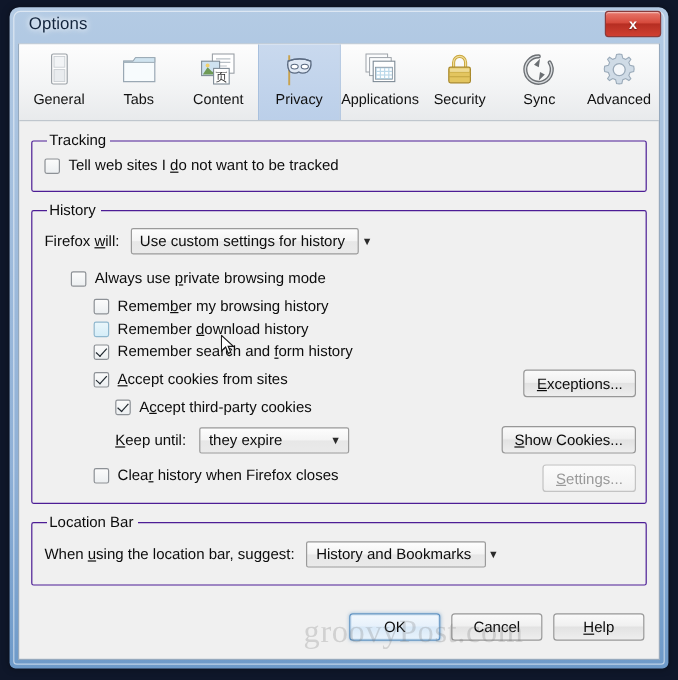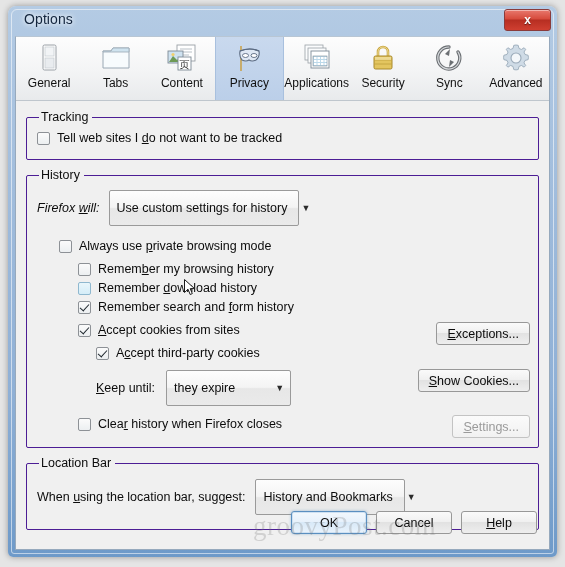--- a/index.html
+++ b/index.html
@@ -9,21 +9,21 @@
     height: 567px;
     overflow: hidden;
     background: #ffffff;
     font-family: "Liberation Sans", sans-serif;
   }
 
   
   #desktop {
     position: absolute;
     inset: 0;
-    background: #e5e5e5;
+    background: #0f172a;
   }
 
   #window {
     position: absolute;
     left: 8px;
     top: 6px;
     width: 549px;
     height: 551px;
     border-radius: 8px 8px 5px 5px;
     background: linear-gradient(to bottom, #b4cbe4 0%, #9dbadb 40%, #8fb0d6 70%, #6e9ac9 100%);
@@ -206,21 +206,21 @@
     height: 8px;
     border: solid #20282f;
     border-width: 0 1.6px 1.6px 0;
     transform: rotate(42deg);
   }
 
   .cb-label { cursor: pointer; }
 
   
   .combo {
-    height: 36px;
+    height: 22px;
     border: 1px solid #9a9a9a;
     border-radius: 2px;
     background: linear-gradient(to bottom, #fdfdfd 0%, #f4f4f4 48%, #e7e7e7 52%, #eaeaea 100%);
     display: inline-flex;
     align-items: center;
     padding: 0 6px 0 7px;
     font-size: 12.5px;
     color: #0c0c0c;
     cursor: pointer;
     box-sizing: border-box;
@@ -448,21 +448,21 @@
           <div class="row">
             <span class="cb"></span>
             <span class="lbl cb-label"><span>Tell web sites I </span><u>d</u><span>o not want to be tracked</span></span>
           </div>
         </fieldset>
 
         <fieldset class="group" style="padding-bottom:11px;">
           <legend>History</legend>
 
           <div class="row" style="margin-top:6px;">
-            <span class="lbl" style="margin-right:9px;font-style:italic;"><span>Firefox </span><u>w</u><span>ill:</span></span>
+            <span class="lbl" style="margin-right:9px;"><span>Firefox </span><u>w</u><span>ill:</span></span>
             <span class="combo" style="width:190px;">
               <span>Use custom settings for history</span>
               <span class="caret">▼</span>
             </span>
           </div>
 
           <div class="row indent1" style="margin-top:13px;">
             <span class="cb"></span>
             <span class="lbl cb-label"><span>Always use </span><u>p</u><span>rivate browsing mode</span></span>
           </div>

